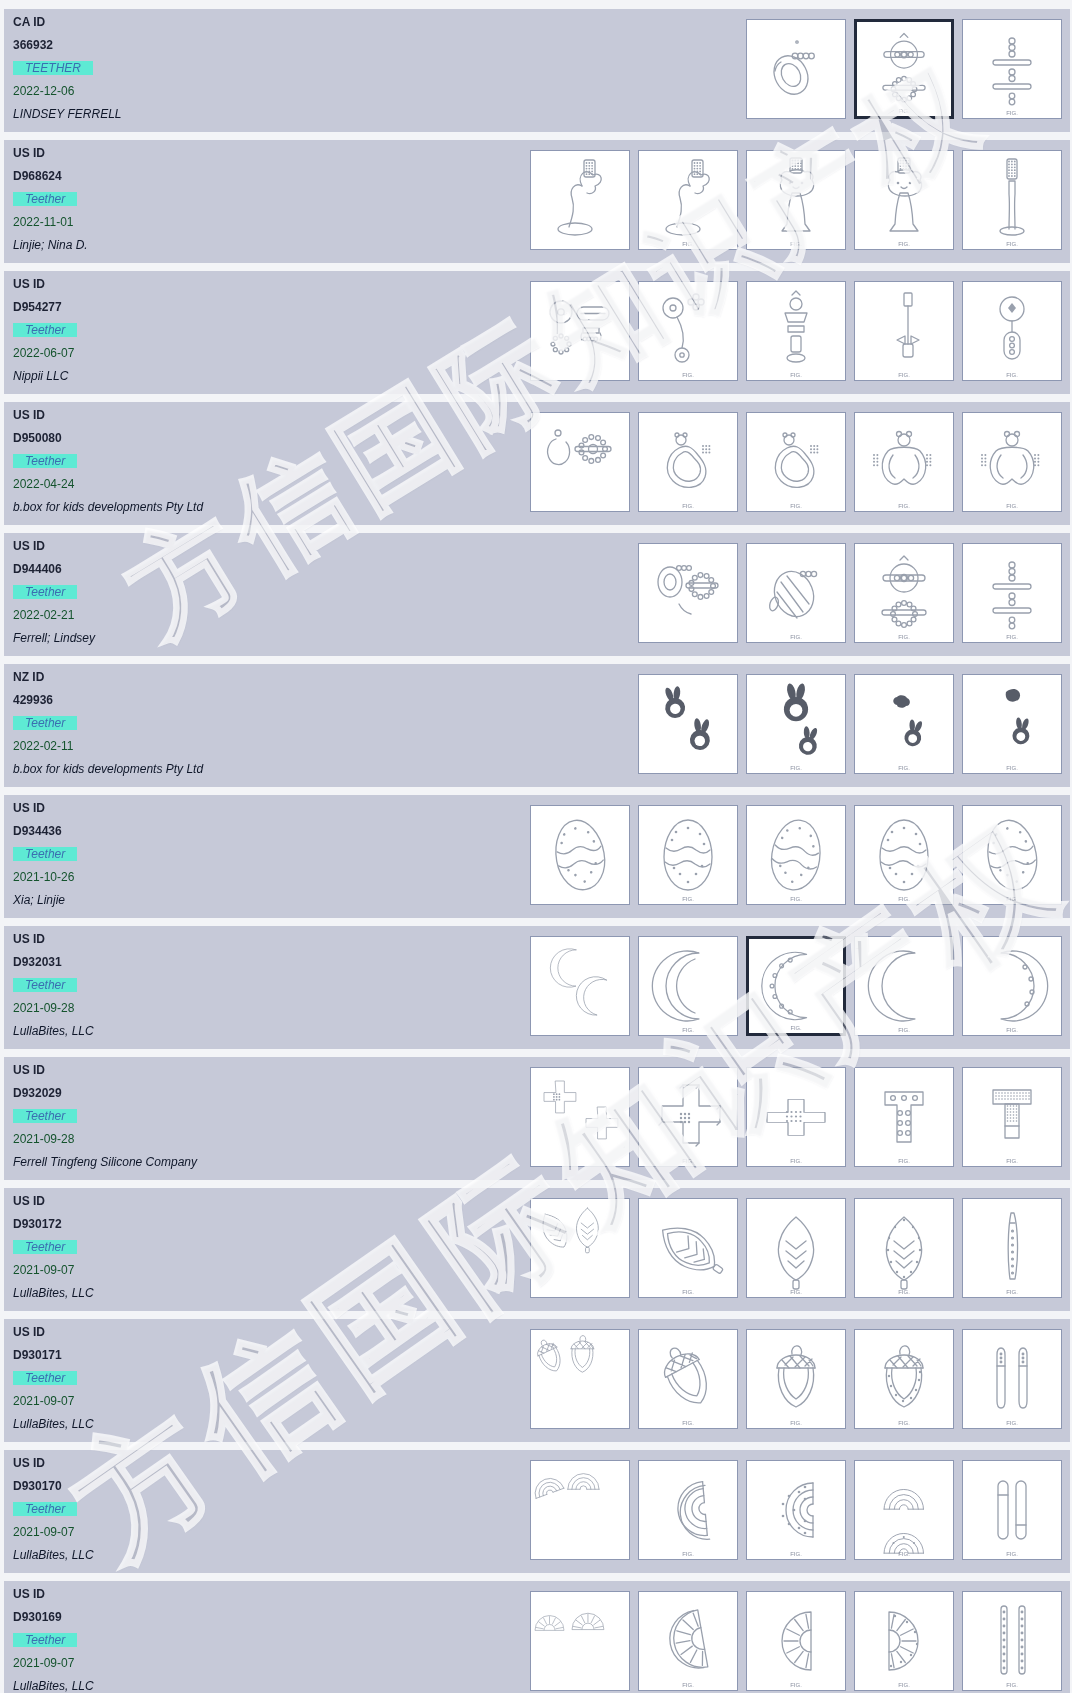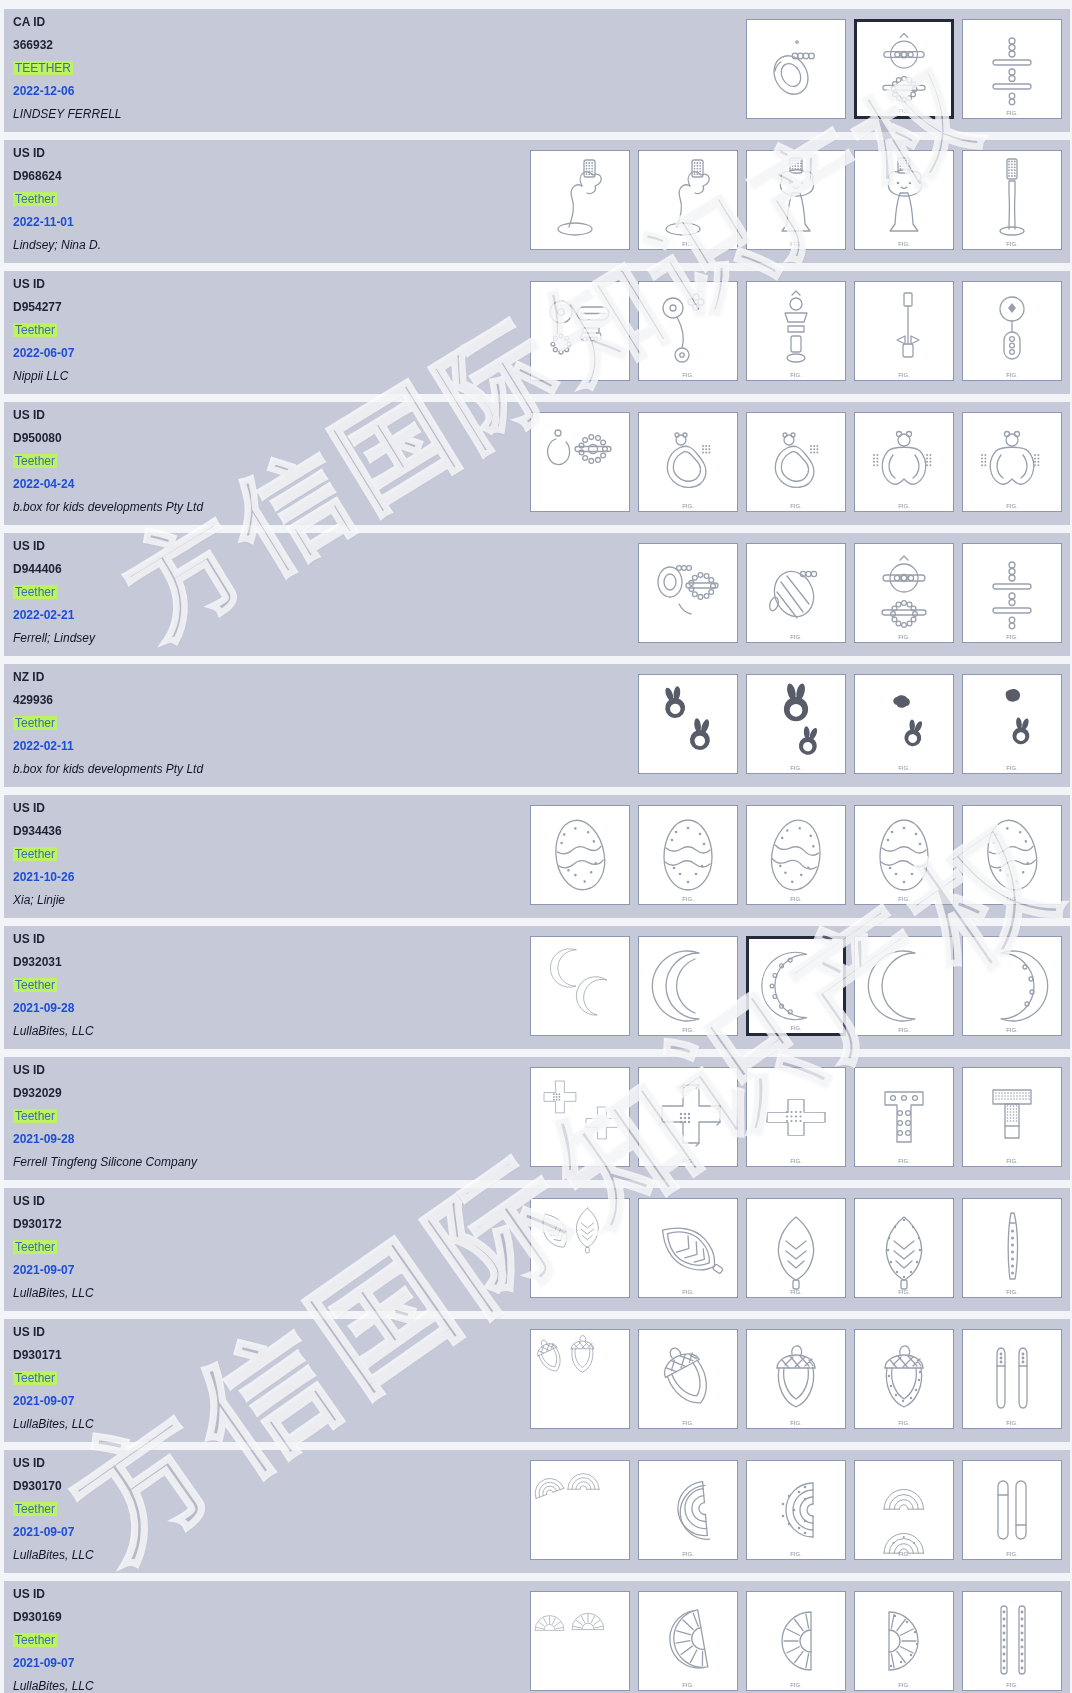--- a/index.html
+++ b/index.html
@@ -2,22 +2,22 @@
 <html><head>
 <meta charset="utf-8">
 <style>
   html,body{margin:0;padding:0;background:#f3f4f7;}
   .page{position:relative;width:1072px;height:1693px;overflow:hidden;background:#f3f4f7;
         font-family:"Liberation Sans","DejaVu Sans",sans-serif;}
   .list{position:absolute;top:9px;left:4px;right:2px;display:flex;flex-direction:column;gap:8px;}
   .row{position:relative;flex:0 0 123px;height:123px;background:#c6c9d8;}
   .info{position:absolute;left:9px;top:2px;font-size:12px;line-height:23px;color:#2a2f3e;}
   .id-label,.id-num{font-weight:bold;color:#1d2234;}
-  .title-link{color:#3a6fb0;background:#bef264;text-decoration:none;padding:0 2px;}
-  .date{color:#1d4ed8;font-weight:bold;}
+  .title-link{font-style:italic;color:#3a6fb0;background:#5eead4;text-decoration:none;padding:0 12px;}
+  .date{color:#14532d;}
   .applicant{font-style:italic;color:#0f172a;}
   .thumbs{position:absolute;right:8px;top:10px;display:flex;gap:8px;}
   .thumb{width:100px;height:100px;background:#ffffff;border:1px solid #8d97b2;box-sizing:border-box;}
   .thumb.selected{border:3px solid #222a3c;}
   .thumb svg{display:block;width:100%;height:100%;}
   .wm{position:absolute;z-index:6;transform-origin:0 0;font-weight:bold;white-space:nowrap;
       color:rgba(255,255,255,0.10);-webkit-text-stroke:3px rgba(255,255,255,0.75);
       text-shadow:0 1px 2px rgba(130,136,152,0.35);pointer-events:none;user-select:none;}
   #wm1{left:100px;top:540px;font-size:112px;letter-spacing:10px;transform:rotate(-31.5deg);}
   #wm2{left:40px;top:1450px;font-size:132px;letter-spacing:14px;transform:rotate(-35deg);}
@@ -79,21 +79,21 @@
               <circle cx="49" cy="58.5" r="3" fill="none" stroke="#99a0ad" stroke-width="1.3" stroke-linecap="round" stroke-linejoin="round"></circle>
               <rect x="30" y="64" width="38" height="5" rx="2.5" fill="none" stroke="#99a0ad" stroke-width="1.3" stroke-linecap="round" stroke-linejoin="round"></rect>
               <circle cx="49" cy="76" r="2.8" fill="none" stroke="#99a0ad" stroke-width="1.3" stroke-linecap="round" stroke-linejoin="round"></circle>
               <circle cx="49" cy="82" r="2.8" fill="none" stroke="#99a0ad" stroke-width="1.3" stroke-linecap="round" stroke-linejoin="round"></circle>
               <text x="49" y="95" font-size="6" fill="#8a90a0" text-anchor="middle">FIG.</text>
             </svg>
           </div>
         </div>
       </div>
       <div class="row">
-        <div class="info"><div class="id-label">US ID</div><div class="id-num">D968624</div><a class="title-link" href="#">Teether</a><div class="date">2022-11-01</div><div class="applicant">Lindsey; Nina D.</div></div>
+        <div class="info"><div class="id-label">US ID</div><div class="id-num">D968624</div><a class="title-link" href="#">Teether</a><div class="date">2022-11-01</div><div class="applicant">Linjie; Nina D.</div></div>
         <div class="thumbs">
           <div class="thumb">
             <svg viewBox="0 0 98 98" xmlns="http://www.w3.org/2000/svg">
               <ellipse cx="44" cy="78" rx="17" ry="6" fill="none" stroke="#99a0ad" stroke-width="1.3" stroke-linecap="round" stroke-linejoin="round"></ellipse>
               <path d="M38 76 C42 64 44 56 41 47 C38 38 44 31 51 35" fill="none" stroke="#99a0ad" stroke-width="1.3" stroke-linecap="round" stroke-linejoin="round"></path>
               <path d="M51 35 c-6 -11 4 -19 11 -11 c9 -4 12 8 2 11 c2 5 -3 9 -8 7" fill="none" stroke="#99a0ad" stroke-width="1.3" stroke-linecap="round" stroke-linejoin="round"></path>
               <rect x="53" y="9" width="11" height="17" rx="2" fill="none" stroke="#99a0ad" stroke-width="1.3" stroke-linecap="round" stroke-linejoin="round"></rect>
               <circle cx="55.5" cy="12" r="0.9" fill="#99a0ad" stroke="none"></circle>
               <circle cx="55.5" cy="14.8" r="0.9" fill="#99a0ad" stroke="none"></circle>
               <circle cx="55.5" cy="17.6" r="0.9" fill="#99a0ad" stroke="none"></circle>

